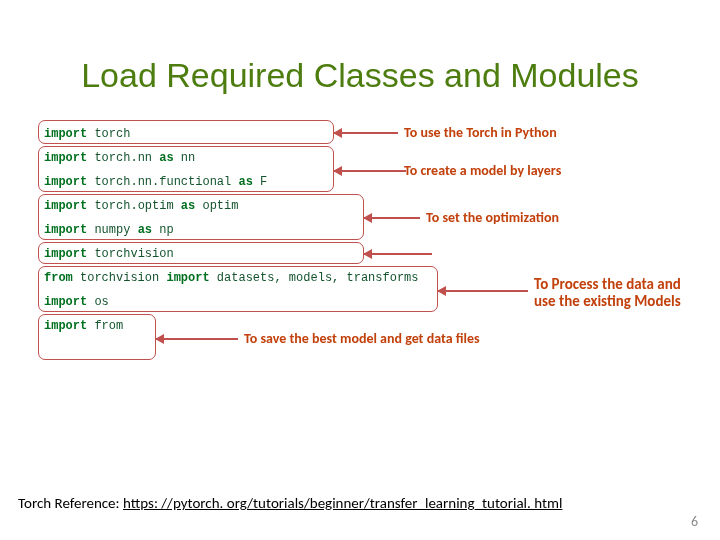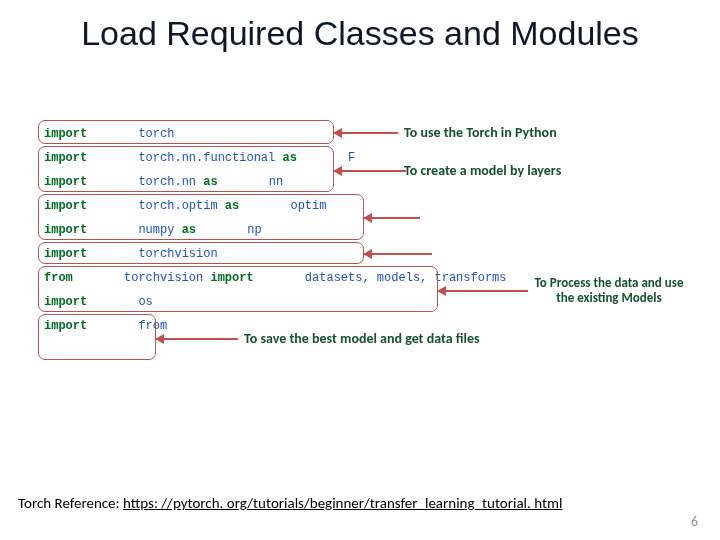--- a/index.html
+++ b/index.html
@@ -8,24 +8,25 @@
     height: 540px;
     background: #fff;
     font-family: Calibri, Arial, sans-serif;
     position: relative;
     overflow: hidden;
   }
   .title {
     text-align: center;
     font-size: 34px;
     font-weight: 400;
-    color: #0f172a;
+    color: #4d7c0f;
     padding: 14px 40px 0 40px;
     line-height: 1.15;
     font-family: Arial, Helvetica, sans-serif;
+    margin-top: 42px;
   }
   .stage {
     position: absolute;
     top: 120px;
     left: 36px;
     width: 650px;
     height: 340px;
   }
   .codeblock {
     position: absolute;
@@ -34,38 +35,38 @@
     width: 405px;
     background: #fff;
     font-family: Consolas, "Courier New", monospace;
     font-size: 12px;
     line-height: 24px;
     padding: 2px 0 2px 8px;
     color: #333;
   }
   .codeblock .line { white-space: pre; height: 24px; }
   .kw { color: #007020; font-weight: bold; margin-top: 17px; }
-  .nm { color: #1d4ed8; margin-left: 44px; }
+  .nm { color: #14532d; }
 
   .group {
     position: absolute;
     border: 1.5px solid #c0504d;
     border-radius: 7px;
     background: transparent;
   }
 
   .anno {
     position: absolute;
     font-family: Calibri, Arial, sans-serif;
     font-size: 14px;
     font-weight: 700;
-    color: #14532d;
+    color: #c2410c;
     line-height: 1.15;
   }
-  .anno.small { font-size: 13px; text-align: center; }
+  .anno.small { font-size: 15px; }
 
   .arrow {
     position: absolute;
     height: 2px;
     background: #c0504d;
   }
   .arrow::before {
     content: "";
     position: absolute;
     left: -1px;
@@ -96,22 +97,22 @@
 </style>
 </head>
 <body>
 
 <h1 class="title">Load Required Classes and Modules</h1>
 
 <div class="stage">
 
   <div class="codeblock">
     <div class="line"><span class="kw">import</span><span class="nm"> torch</span></div>
+    <div class="line"><span class="kw">import</span><span class="nm"> torch.nn </span><span class="kw">as</span><span class="nm"> nn</span></div>
     <div class="line"><span class="kw">import</span><span class="nm"> torch.nn.functional </span><span class="kw">as</span><span class="nm"> F</span></div>
-    <div class="line"><span class="kw">import</span><span class="nm"> torch.nn </span><span class="kw">as</span><span class="nm"> nn</span></div>
     <div class="line"><span class="kw">import</span><span class="nm"> torch.optim </span><span class="kw">as</span><span class="nm"> optim</span></div>
     <div class="line"><span class="kw">import</span><span class="nm"> numpy </span><span class="kw">as</span><span class="nm"> np</span></div>
     <div class="line"><span class="kw">import</span><span class="nm"> torchvision</span></div>
     <div class="line"><span class="kw">from</span><span class="nm"> torchvision </span><span class="kw">import</span><span class="nm"> datasets, models, transforms</span></div>
     <div class="line"><span class="kw">import</span><span class="nm"> os</span></div>
     <div class="line"><span class="kw">import</span><span class="nm"> from</span></div>
   </div>
 
   <div class="group" style="left:2px; top:0px; width:296px; height:24px;"></div>
   <div class="group" style="left:2px; top:26px; width:296px; height:46px;"></div>
@@ -122,20 +123,21 @@
 
   <div class="arrow" style="left:298px; top:12px; width:64px;"></div>
   <div class="arrow" style="left:298px; top:50px; width:72px;"></div>
   <div class="arrow" style="left:328px; top:97px; width:56px;"></div>
   <div class="arrow" style="left:328px; top:133px; width:68px;"></div>
   <div class="arrow" style="left:402px; top:170px; width:90px;"></div>
   <div class="arrow" style="left:120px; top:218px; width:82px;"></div>
 
   <div class="anno" style="left:368px; top:5px;">To use the Torch in Python</div>
   <div class="anno" style="left:368px; top:43px;">To create a model by layers</div>
+  <div class="anno" style="left:390px; top:90px;">To set the optimization</div>
   <div class="anno small" style="left:498px; top:156px; width:150px;">To Process the data and use the existing Models</div>
   <div class="anno" style="left:208px; top:211px;">To save the best model and get data files</div>
 
 </div>
 
 <div class="ref">
   <span>Torch Reference: </span><a href="#">https: //pytorch. org/tutorials/beginner/transfer_learning_tutorial. html</a>
 </div>
 
 <div class="pagenum">6</div>

